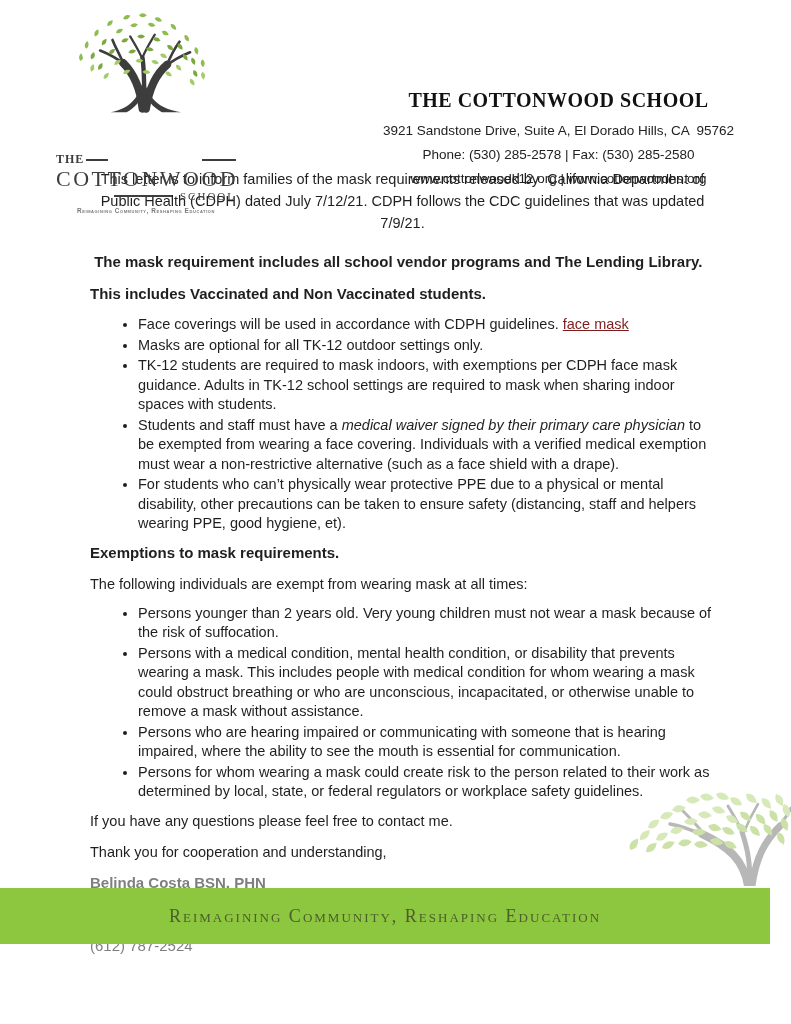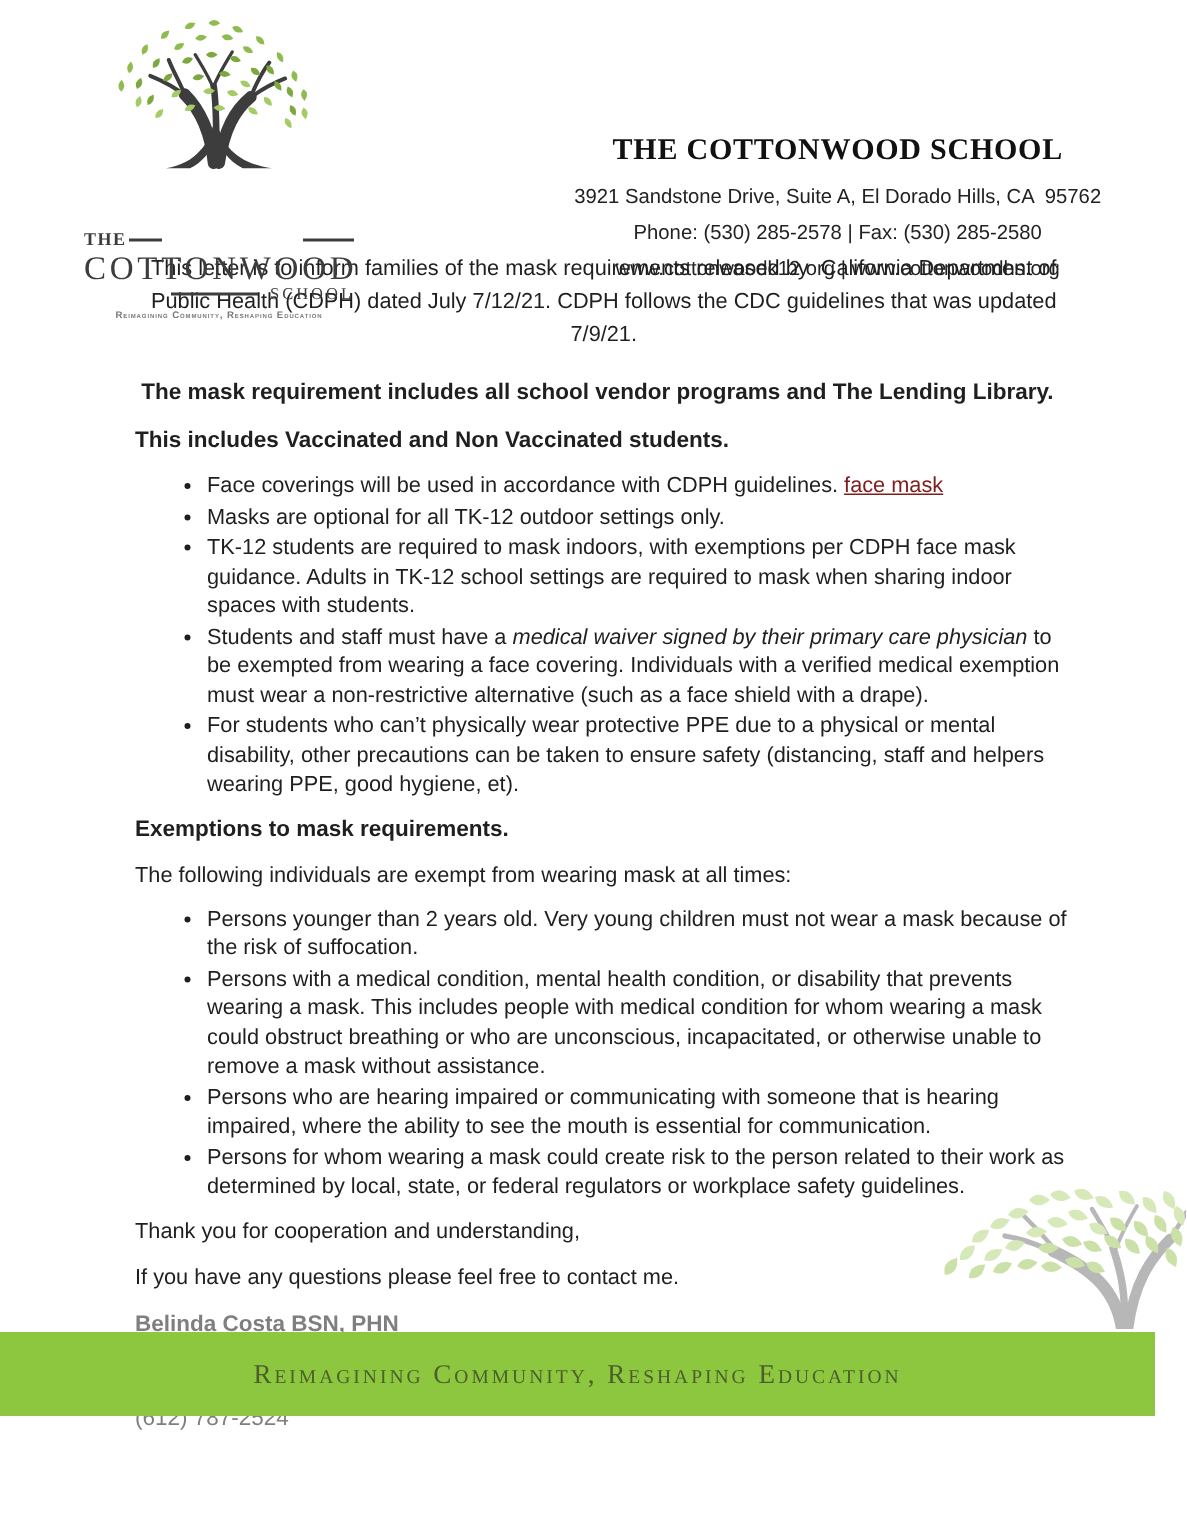--- a/index.html
+++ b/index.html
@@ -164,22 +164,22 @@
 
     <p class="line exempt-intro">The following individuals are exempt from wearing mask at all times:</p>
 
     <ul class="blist">
       <li><span>Persons younger than 2 years old. Very young children must not wear a mask because of the risk of suffocation.</span></li>
       <li><span>Persons with a medical condition, mental health condition, or disability that prevents wearing a mask. This includes people with medical condition for whom wearing a mask could obstruct breathing or who are unconscious, incapacitated, or otherwise unable to remove a mask without assistance.</span></li>
       <li><span>Persons who are hearing impaired or communicating with someone that is hearing impaired, where the ability to see the mouth is essential for communication.</span></li>
       <li><span>Persons for whom wearing a mask could create risk to the person related to their work as determined by local, state, or federal regulators or workplace safety guidelines.</span></li>
     </ul>
 
+    <p class="line closing">If you have any questions please feel free to contact me.</p>
     <p class="line closing">Thank you for cooperation and understanding,</p>
-    <p class="line closing">If you have any questions please feel free to contact me.</p>
 
     <div class="sig">
       <div class="sig-name">Belinda Costa BSN, PHN</div>
       <div>Credentialed School Nurse</div>
       <div>belinda.costa@cottonwoodk12.org</div>
       <div>(612) 787-2524</div>
     </div>
   </div>
 
   <div class="watermark">

